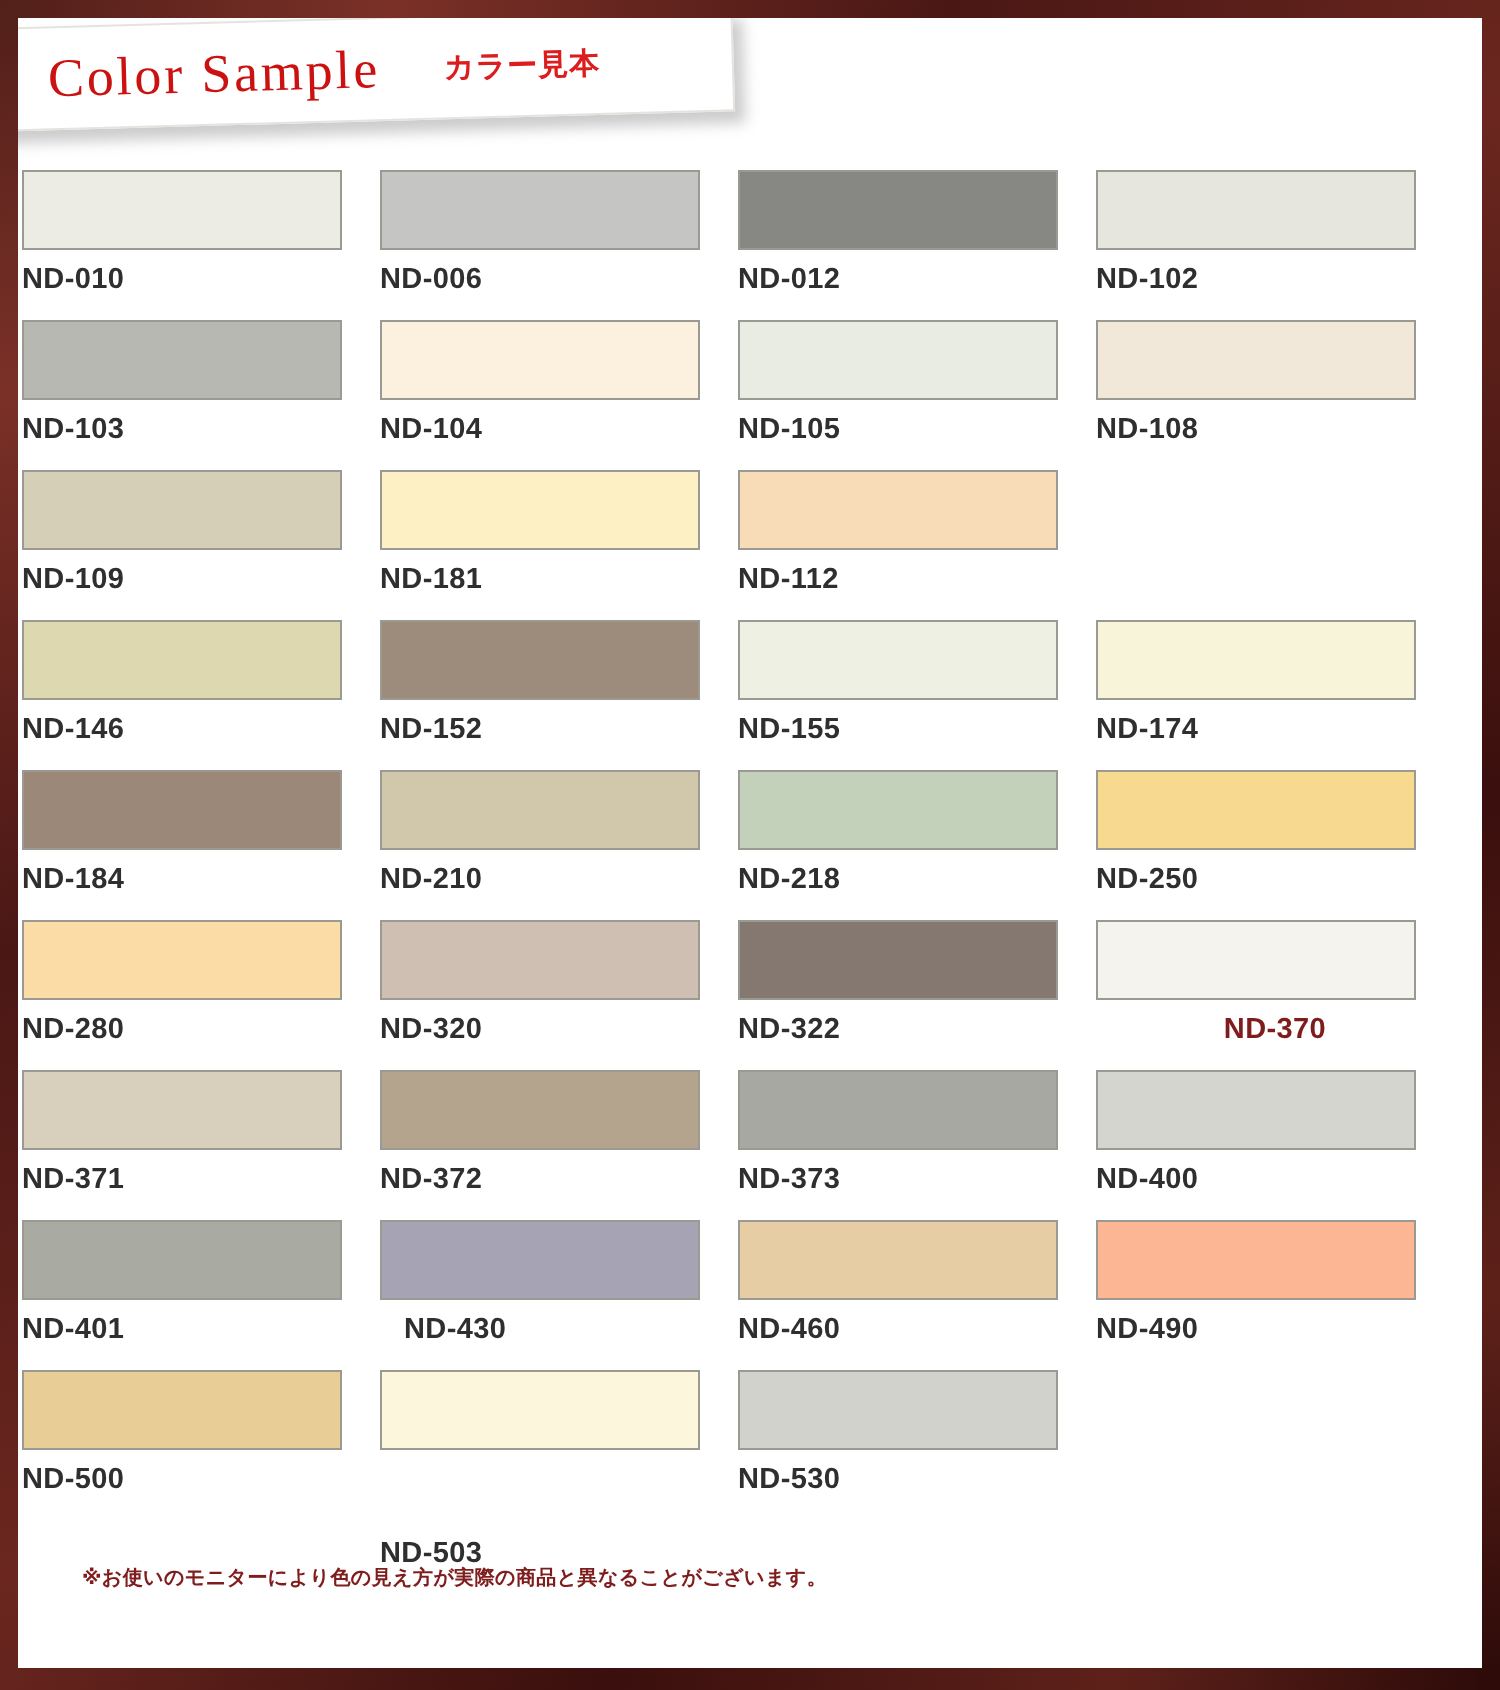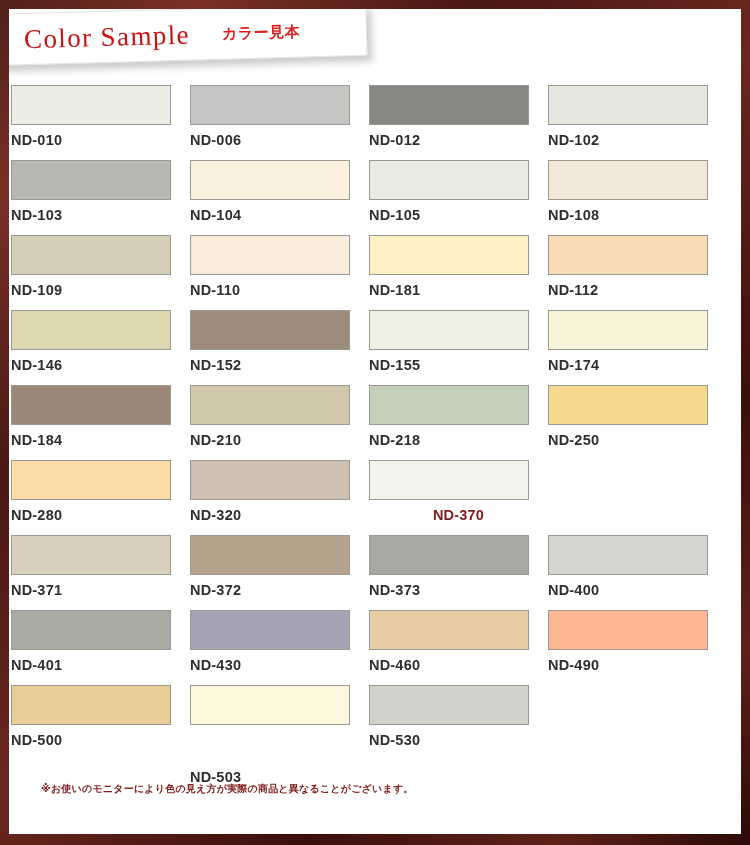--- a/index.html
+++ b/index.html
@@ -159,24 +159,20 @@
           <div class="swatch" style="background-color: rgb(241, 232, 217); border-color: rgb(154, 154, 147);"></div>
           <div class="swatch-label" style="color: rgb(47, 47, 47);">ND-108</div>
         </div>
       </div>
       <div class="grid-row">
         <div class="cell">
           <div class="swatch" style="background-color: rgb(212, 207, 182); border-color: rgb(154, 154, 147);"></div>
           <div class="swatch-label" style="color: rgb(47, 47, 47);">ND-109</div>
         </div>
         <div class="cell">
-          <div class="swatch" style="background-color: rgb(250, 234, 219); border-color: rgb(154, 154, 147);"></div>
-          <div class="swatch-label" style="color: rgb(47, 47, 47);">ND-110</div>
-        </div>
-        <div class="cell">
           <div class="swatch" style="background-color: rgb(252, 240, 196); border-color: rgb(154, 154, 147);"></div>
           <div class="swatch-label" style="color: rgb(47, 47, 47);">ND-181</div>
         </div>
         <div class="cell">
           <div class="swatch" style="background-color: rgb(247, 220, 183); border-color: rgb(154, 154, 147);"></div>
           <div class="swatch-label" style="color: rgb(47, 47, 47);">ND-112</div>
         </div>
       </div>
       <div class="grid-row">
         <div class="cell">
@@ -217,20 +213,24 @@
       <div class="grid-row">
         <div class="cell">
           <div class="swatch" style="background-color: rgb(252, 220, 166); border-color: rgb(154, 154, 147);"></div>
           <div class="swatch-label" style="color: rgb(47, 47, 47);">ND-280</div>
         </div>
         <div class="cell">
           <div class="swatch" style="background-color: rgb(207, 191, 179); border-color: rgb(154, 154, 147);"></div>
           <div class="swatch-label" style="color: rgb(47, 47, 47);">ND-320</div>
         </div>
         <div class="cell">
+          <div class="swatch" style="background-color: rgb(133, 120, 113); border-color: rgb(154, 154, 147);"></div>
+          <div class="swatch-label" style="color: rgb(47, 47, 47);">ND-322</div>
+        </div>
+        <div class="cell">
           <div class="swatch" style="background-color: rgb(245, 243, 238); border-color: rgb(154, 154, 147);"></div>
           <div class="swatch-label" style="color: #7f1d1d; text-align: center;">ND-370</div>
         </div>
       </div>
       <div class="grid-row">
         <div class="cell">
           <div class="swatch" style="background-color: rgb(216, 207, 189); border-color: rgb(154, 154, 147);"></div>
           <div class="swatch-label" style="color: rgb(47, 47, 47);">ND-371</div>
         </div>
         <div class="cell">
@@ -246,21 +246,21 @@
           <div class="swatch-label" style="color: rgb(47, 47, 47);">ND-400</div>
         </div>
       </div>
       <div class="grid-row">
         <div class="cell">
           <div class="swatch" style="background-color: rgb(169, 170, 161); border-color: rgb(154, 154, 147);"></div>
           <div class="swatch-label" style="color: rgb(47, 47, 47);">ND-401</div>
         </div>
         <div class="cell">
           <div class="swatch" style="background-color: rgb(165, 163, 180); border-color: rgb(154, 154, 147);"></div>
-          <div class="swatch-label" style="color: rgb(47, 47, 47);">ND-430</div>
+          <div class="swatch-label" style="color: rgb(47, 47, 47); margin-left: 12px;">ND-430</div>
         </div>
         <div class="cell">
           <div class="swatch" style="background-color: rgb(230, 205, 164); border-color: rgb(154, 154, 147);"></div>
           <div class="swatch-label" style="color: rgb(47, 47, 47);">ND-460</div>
         </div>
         <div class="cell">
           <div class="swatch" style="background-color: rgb(252, 182, 148); border-color: rgb(154, 154, 147);"></div>
           <div class="swatch-label" style="color: rgb(47, 47, 47);">ND-490</div>
         </div>
       </div>

